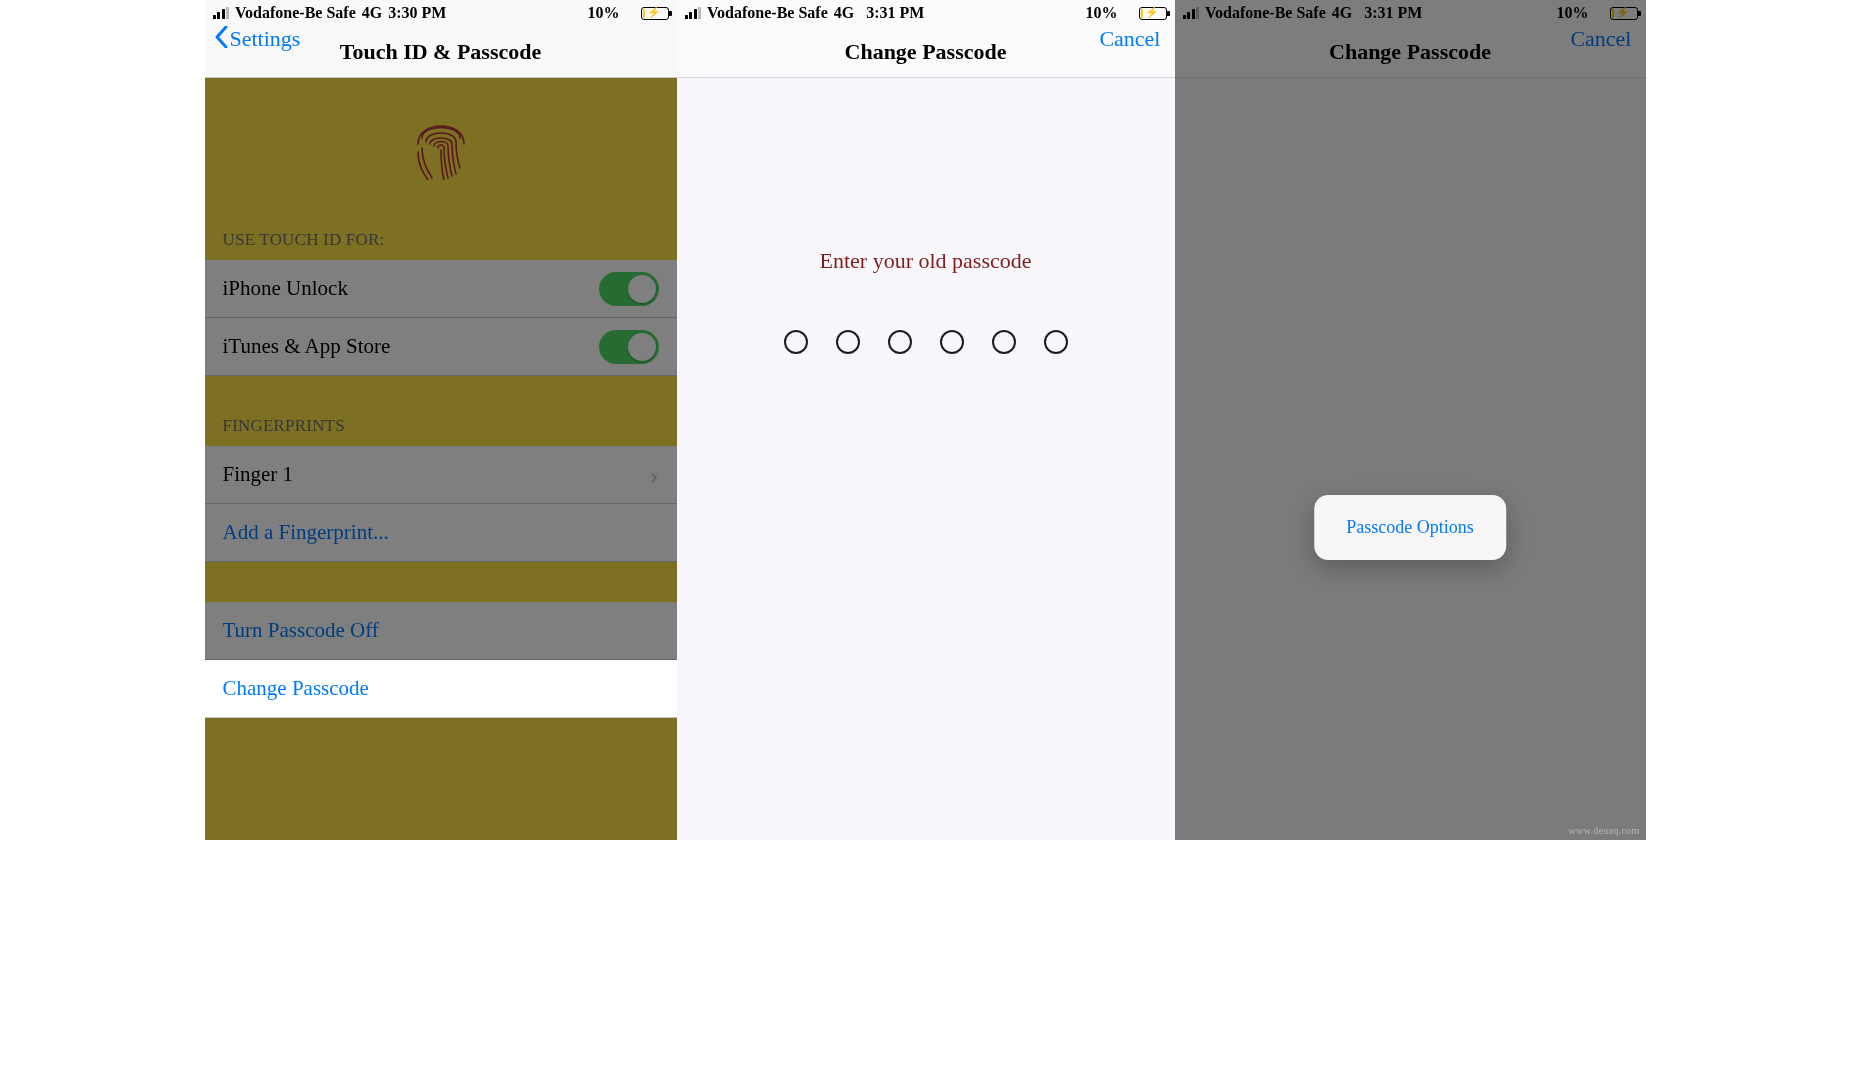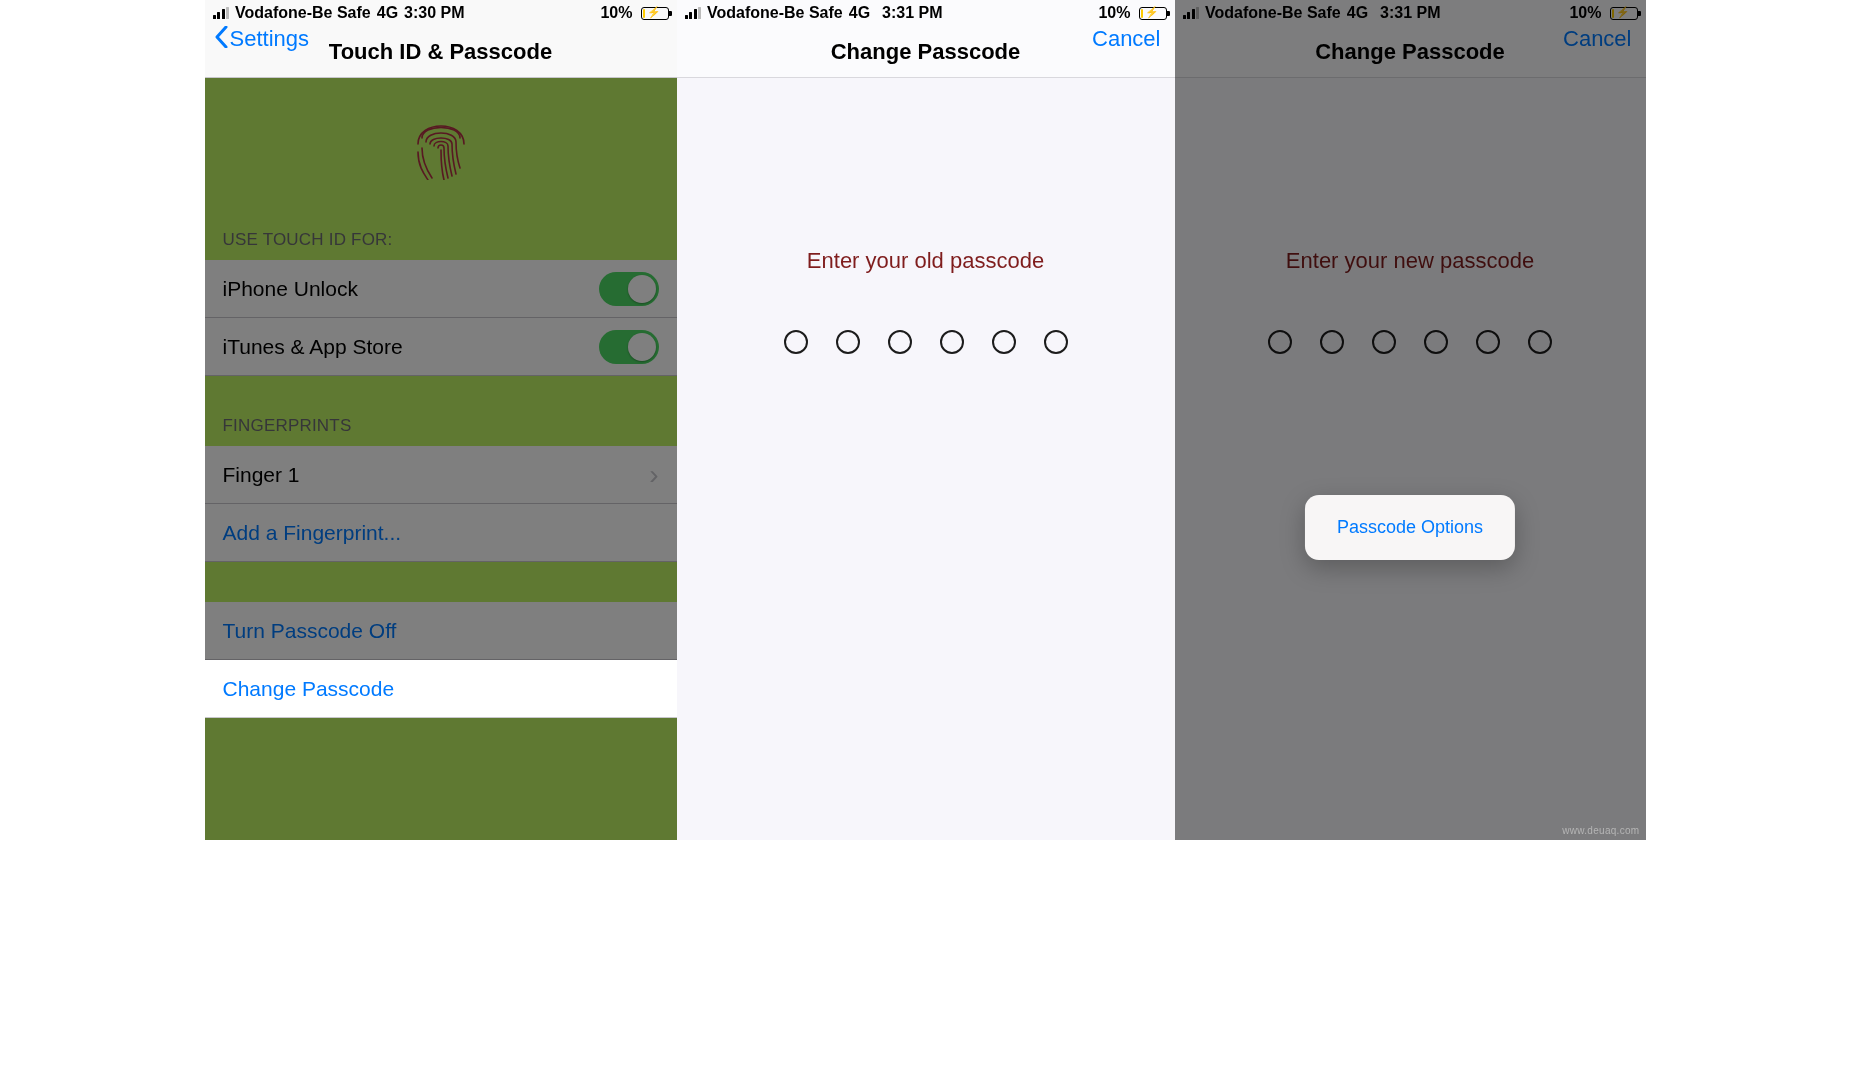--- a/index.html
+++ b/index.html
@@ -12,20 +12,21 @@
       justify-content: center;
       align-items: flex-start;
       font-synthesis: none;
     }
     .canvas {
       width: 1441px;
       height: 840px;
       background: #fff;
       display: flex;
       position: relative;
+      font-family: Liberation Serif, serif;
     }
     .panel {
       position: relative;
       height: 840px;
       overflow: hidden;
     }
     .panel-1 { width: 472px; }
     .panel-2 { width: 498px; background: #f7f6fb; }
     .panel-3 { width: 471px; background: #f7f6fb; position: relative; }
 
@@ -47,21 +48,21 @@
       justify-content: space-between;
       padding: 0 8px;
       font-size: 16px;
       font-weight: 600;
       background: #f9f9f9;
       position: relative;
       z-index: 40;
     }
     .panel-2 .status-bar, .panel-3 .status-bar { background: #fbfbfd; }
     .status-left { display: flex; align-items: center; gap: 6px; }
-    .status-right { display: flex; align-items: center; gap: 8px; }
+    .status-right { display: flex; align-items: center; gap: 21px; }
     .signal-icon { display: inline-flex; align-items: flex-end; gap: 1.5px; height: 12px; }
     .signal-icon span { width: 3px; background: #000; border-radius: 0.5px; }
     .signal-icon span:nth-child(1){height:4px;} .signal-icon span:nth-child(2){height:7px;}
     .signal-icon span:nth-child(3){height:10px;} .signal-icon span:nth-child(4){height:12px;background:#bbb;}
     .battery-icon {
       width: 28px; height: 13px; border: 1.2px solid #000; border-radius: 3px;
       position: relative; display: inline-flex; align-items: center; padding: 1px;
     }
     .battery-icon::after {
       content:""; position:absolute; right:-4px; top:3px; width:2.5px; height:5px;
@@ -94,21 +95,21 @@
       font-size: 22px;
     }
     .nav-left { left: 10px; }
     .nav-right { right: 14px; }
     .chevron-back {
       width: 13px; height: 22px; display:inline-block;
     }
     .chevron-back svg { width:100%; height:100%; display:block; }
 
     
-    .p1-content { background: #bef264; height: calc(840px - 26px - 52px); position: relative; }
+    .p1-content { background: #fde047; height: calc(840px - 26px - 52px); position: relative; }
     .fingerprint-zone { height: 146px; display:flex; align-items:center; justify-content:center; }
     .fingerprint-icon svg { width: 54px; height: 62px; }
     .section-header {
       font-size: 17px; color: #6d6d72; padding: 6px 18px 10px;
       letter-spacing: 0.2px;
     }
     .row {
       background: #fff;
       display: flex; align-items: center; justify-content: space-between;
       padding: 0 18px;
@@ -317,31 +318,20 @@
             <span class="bolt">⚡</span>
           </span>
       </div>
     </div>
     <div class="nav-bar" style="position:relative;z-index:40;">
       <div class="nav-title">Change Passcode</div>
       <div class="nav-right">
         <span>Cancel</span>
       </div>
     </div>
-    <div class="passcode-content" style="position:relative;z-index:40;">
-      <div class="prompt">Enter your new passcode</div>
-      <div class="dots">
-        <span class="dot"></span>
-        <span class="dot"></span>
-        <span class="dot"></span>
-        <span class="dot"></span>
-        <span class="dot"></span>
-        <span class="dot"></span>
-      </div>
-    </div>
     <div class="dim-overlay"></div>
     <div class="options-pop">
       <span>Passcode Options</span>
     </div>
   </div>
 
   <div class="watermark">www.deuaq.com</div>
 </div>
 
 </body></html>

